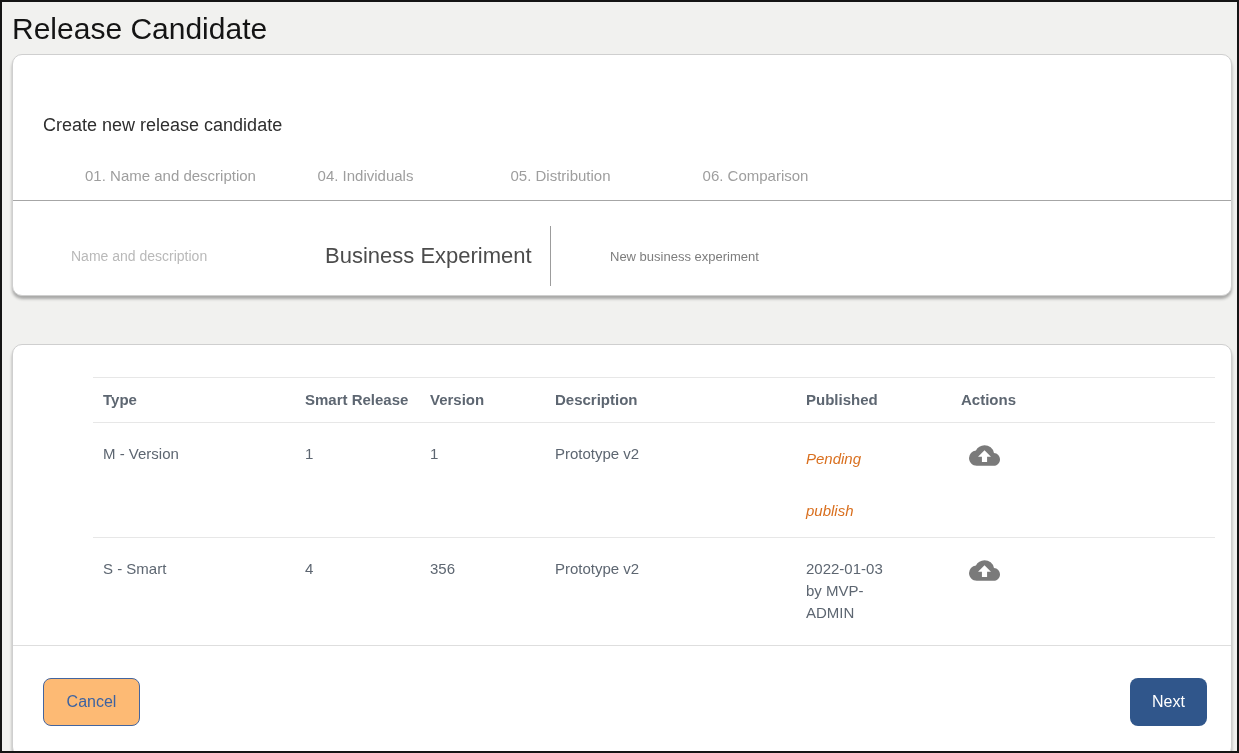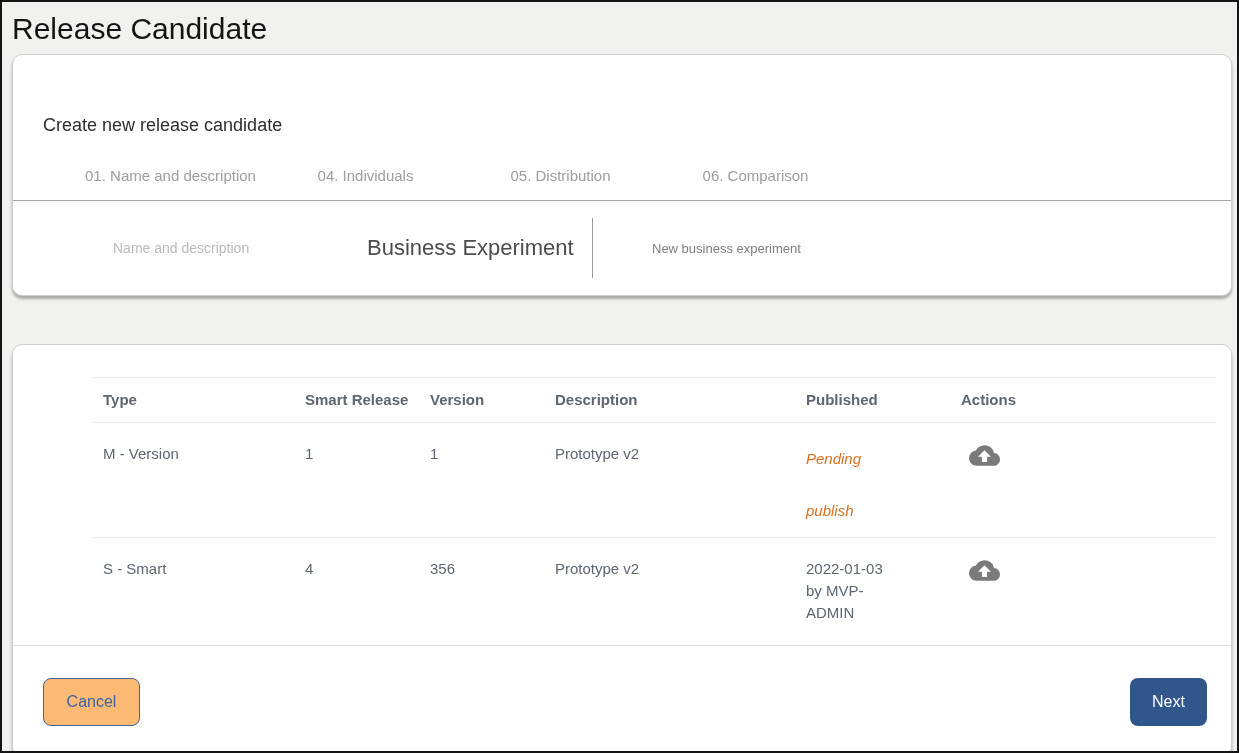--- a/index.html
+++ b/index.html
@@ -38,22 +38,22 @@
     width:195px; text-align:center;
     font-size:15px; color:#9e9e9e;
     padding:8px 0 16px 0;
     cursor:pointer;
   }
   .tab.active {
     color:#3d3d3d; font-weight:bold;
     box-shadow:inset 0 -6px 0 var(--accent_blue, #4a90d9);
   }
   .subtabs {
-    position:absolute; top:160px; left:0; right:0; height:66px;
-    display:flex; align-items:center;padding-left:42px;
+    position:absolute; top:168px; left:0; right:0; height:66px;
+    display:flex; align-items:center;
   }
   .subtab { cursor:pointer; }
   .subtab-1 { margin-left:58px; width:254px; font-size:14px; color:#b9b9b9; }
   .subtab-2 { width:225px; font-size:22px; color:#4c4c4c; }
   .subtab-3 { margin-left:59px; font-size:13px; color:#7d7d7d; }
   .subtab-divider { width:1px; height:60px; background:#9c9c9c; }
 
   table.rc-table {
     margin:32px 18px 0 80px;
     width:1122px;

